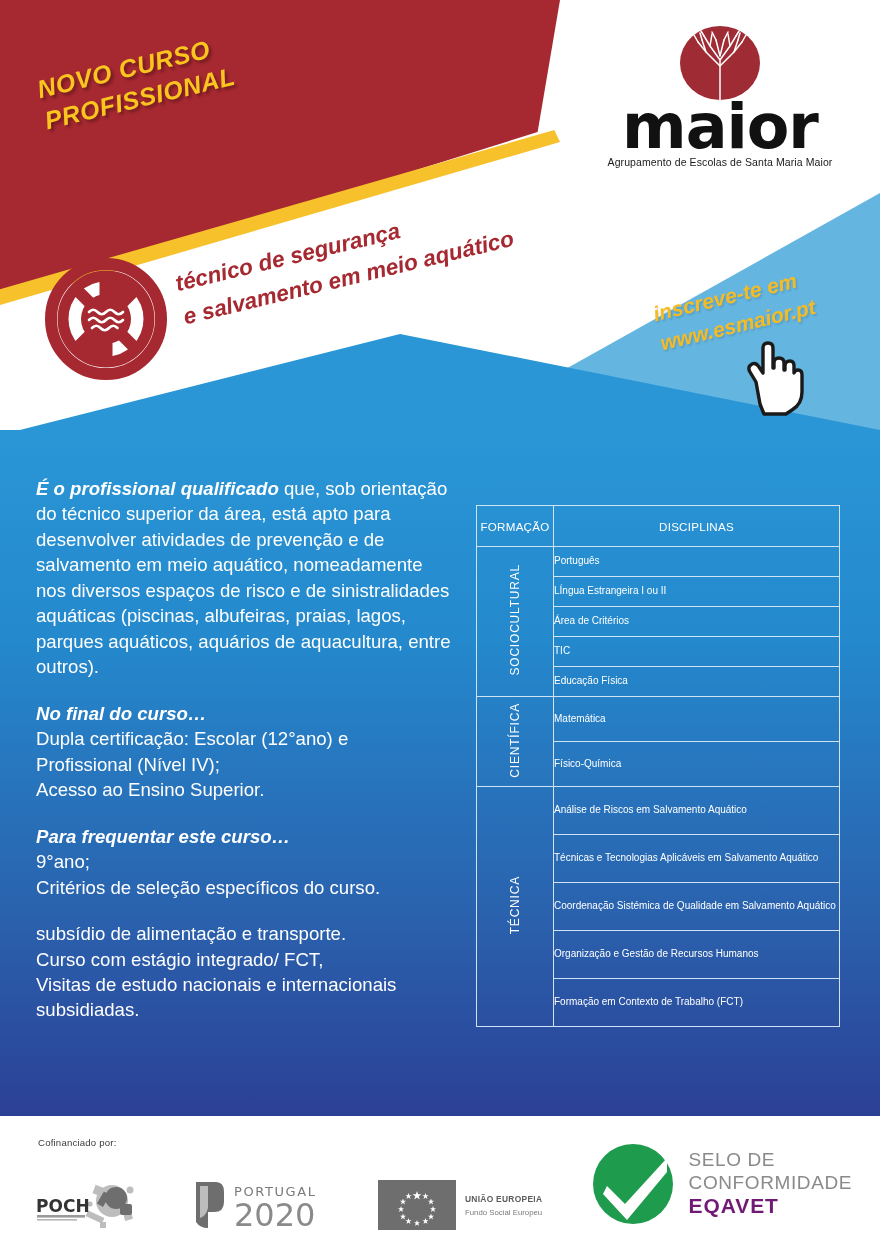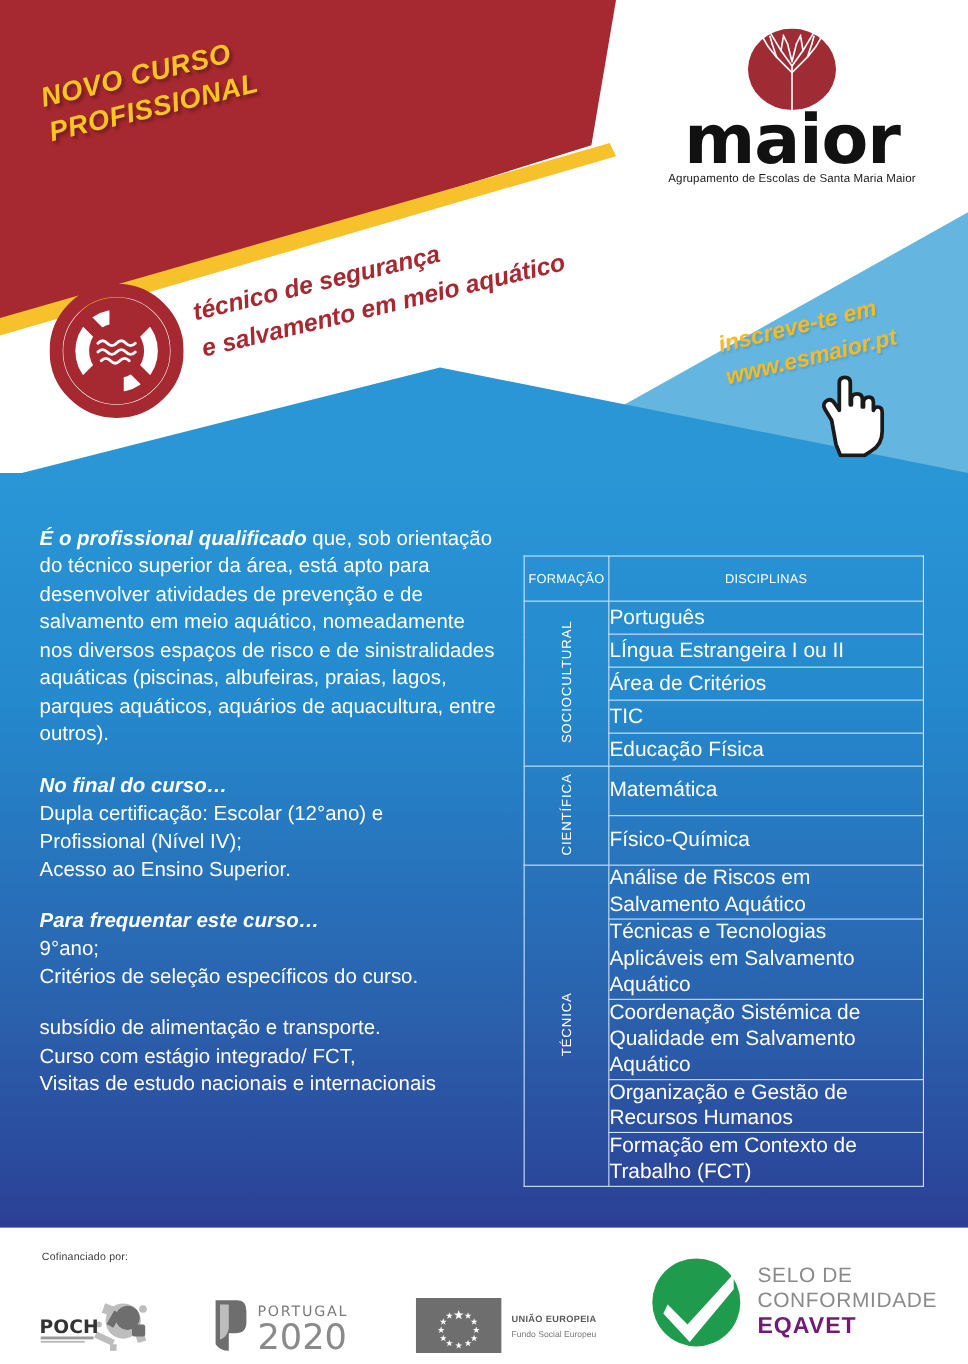--- a/index.html
+++ b/index.html
@@ -161,21 +161,21 @@
   .grp-label {
     writing-mode: vertical-rl;
     transform: rotate(180deg);
     display: inline-block;
     font-size: 12px;
     letter-spacing: 0.8px;
     white-space: nowrap;
   }
   .disc-cell {
     padding: 5px 0 5px 11px;
-    font-size: 19px;
+    font-size: 10px;
     line-height: 1.26;
     margin-top: 18px;
   }
   .r-30 { height: 30px; }
   .r-45 { height: 45px; }
   .r-48 { height: 48px; }
 
   
   .cofin-label {
     position: absolute; left: 38px; bottom: 92px;
@@ -309,20 +309,21 @@
     <p>Profissional (Nível IV);</p>
     <p>Acesso ao Ensino Superior.</p>
     <div class="gap"></div>
     <p class="subhead">Para frequentar este curso…</p>
     <p>9°ano;</p>
     <p>Critérios de seleção específicos do curso.</p>
     <div class="gap"></div>
     <p>subsídio de alimentação e transporte.</p>
     <p>Curso com estágio integrado/ FCT,</p>
     <p>Visitas de estudo nacionais e internacionais</p>
+    <p>subsidiadas.</p>
   </div>
 
   <table class="course-table">
     <tbody>
         <tr>
       <th class="th-formacao">FORMAÇÃO</th>
       <th class="th-disciplinas">DISCIPLINAS</th>
     </tr>
 
     <tr>

